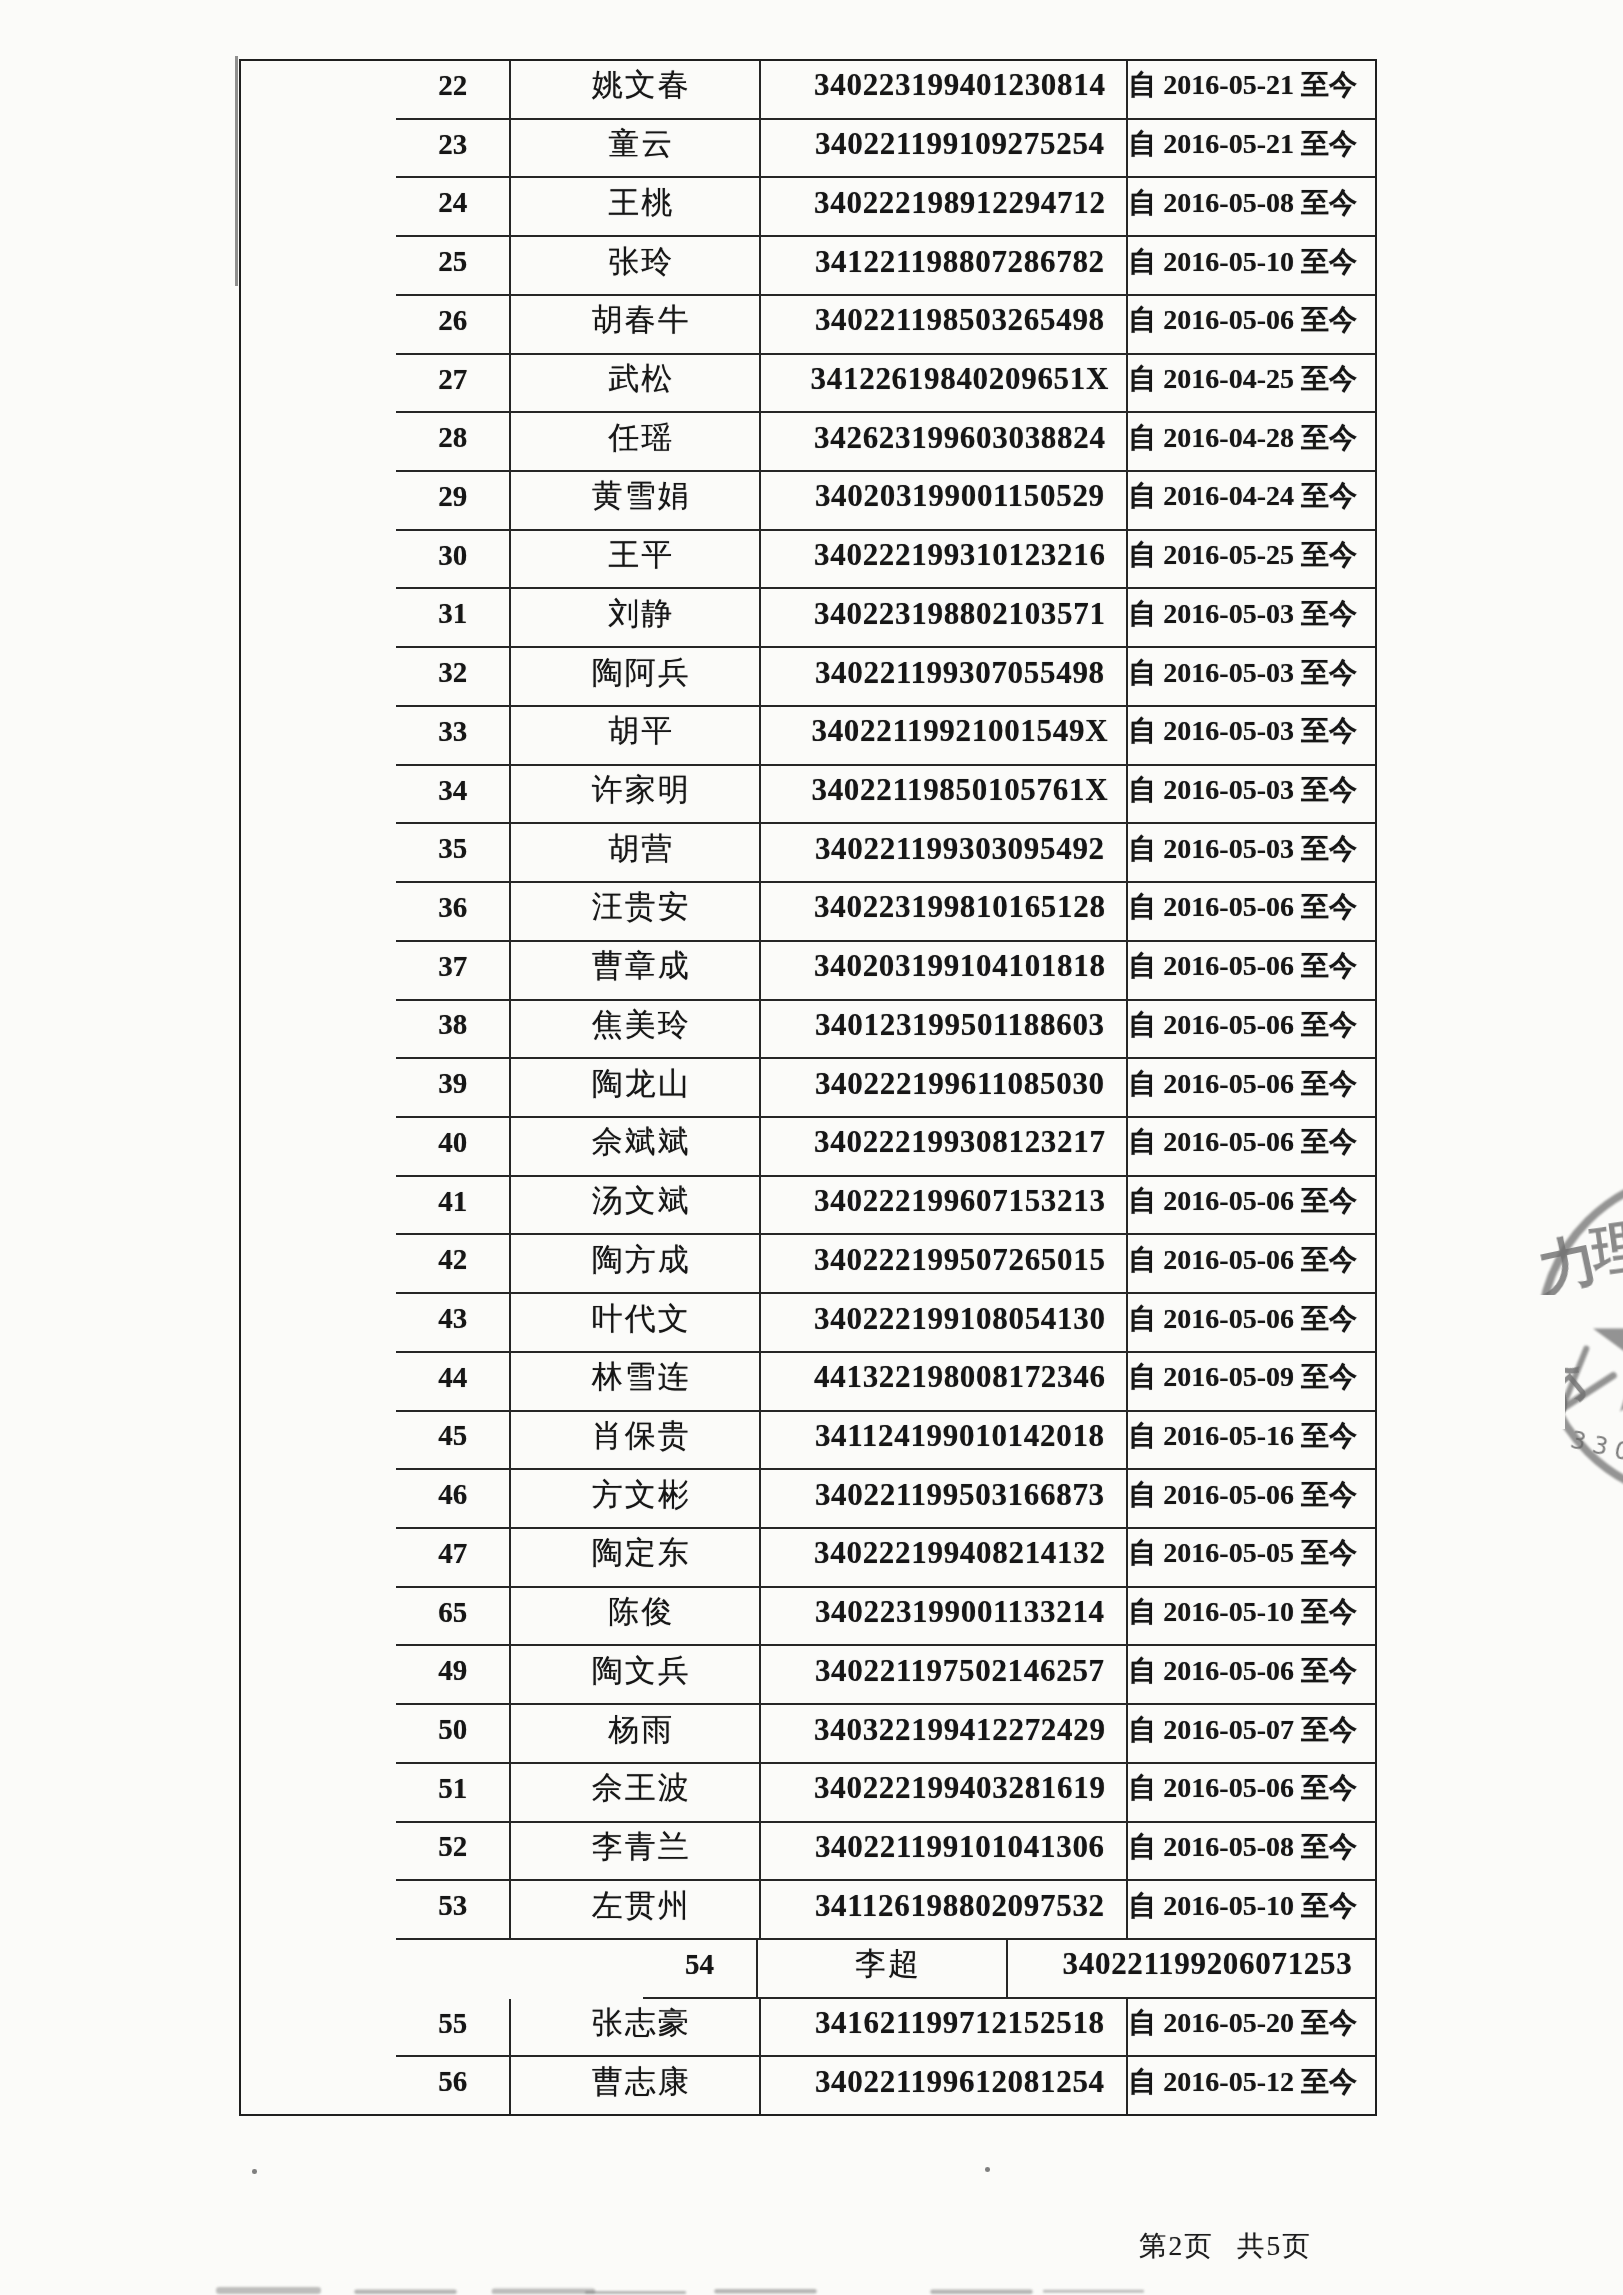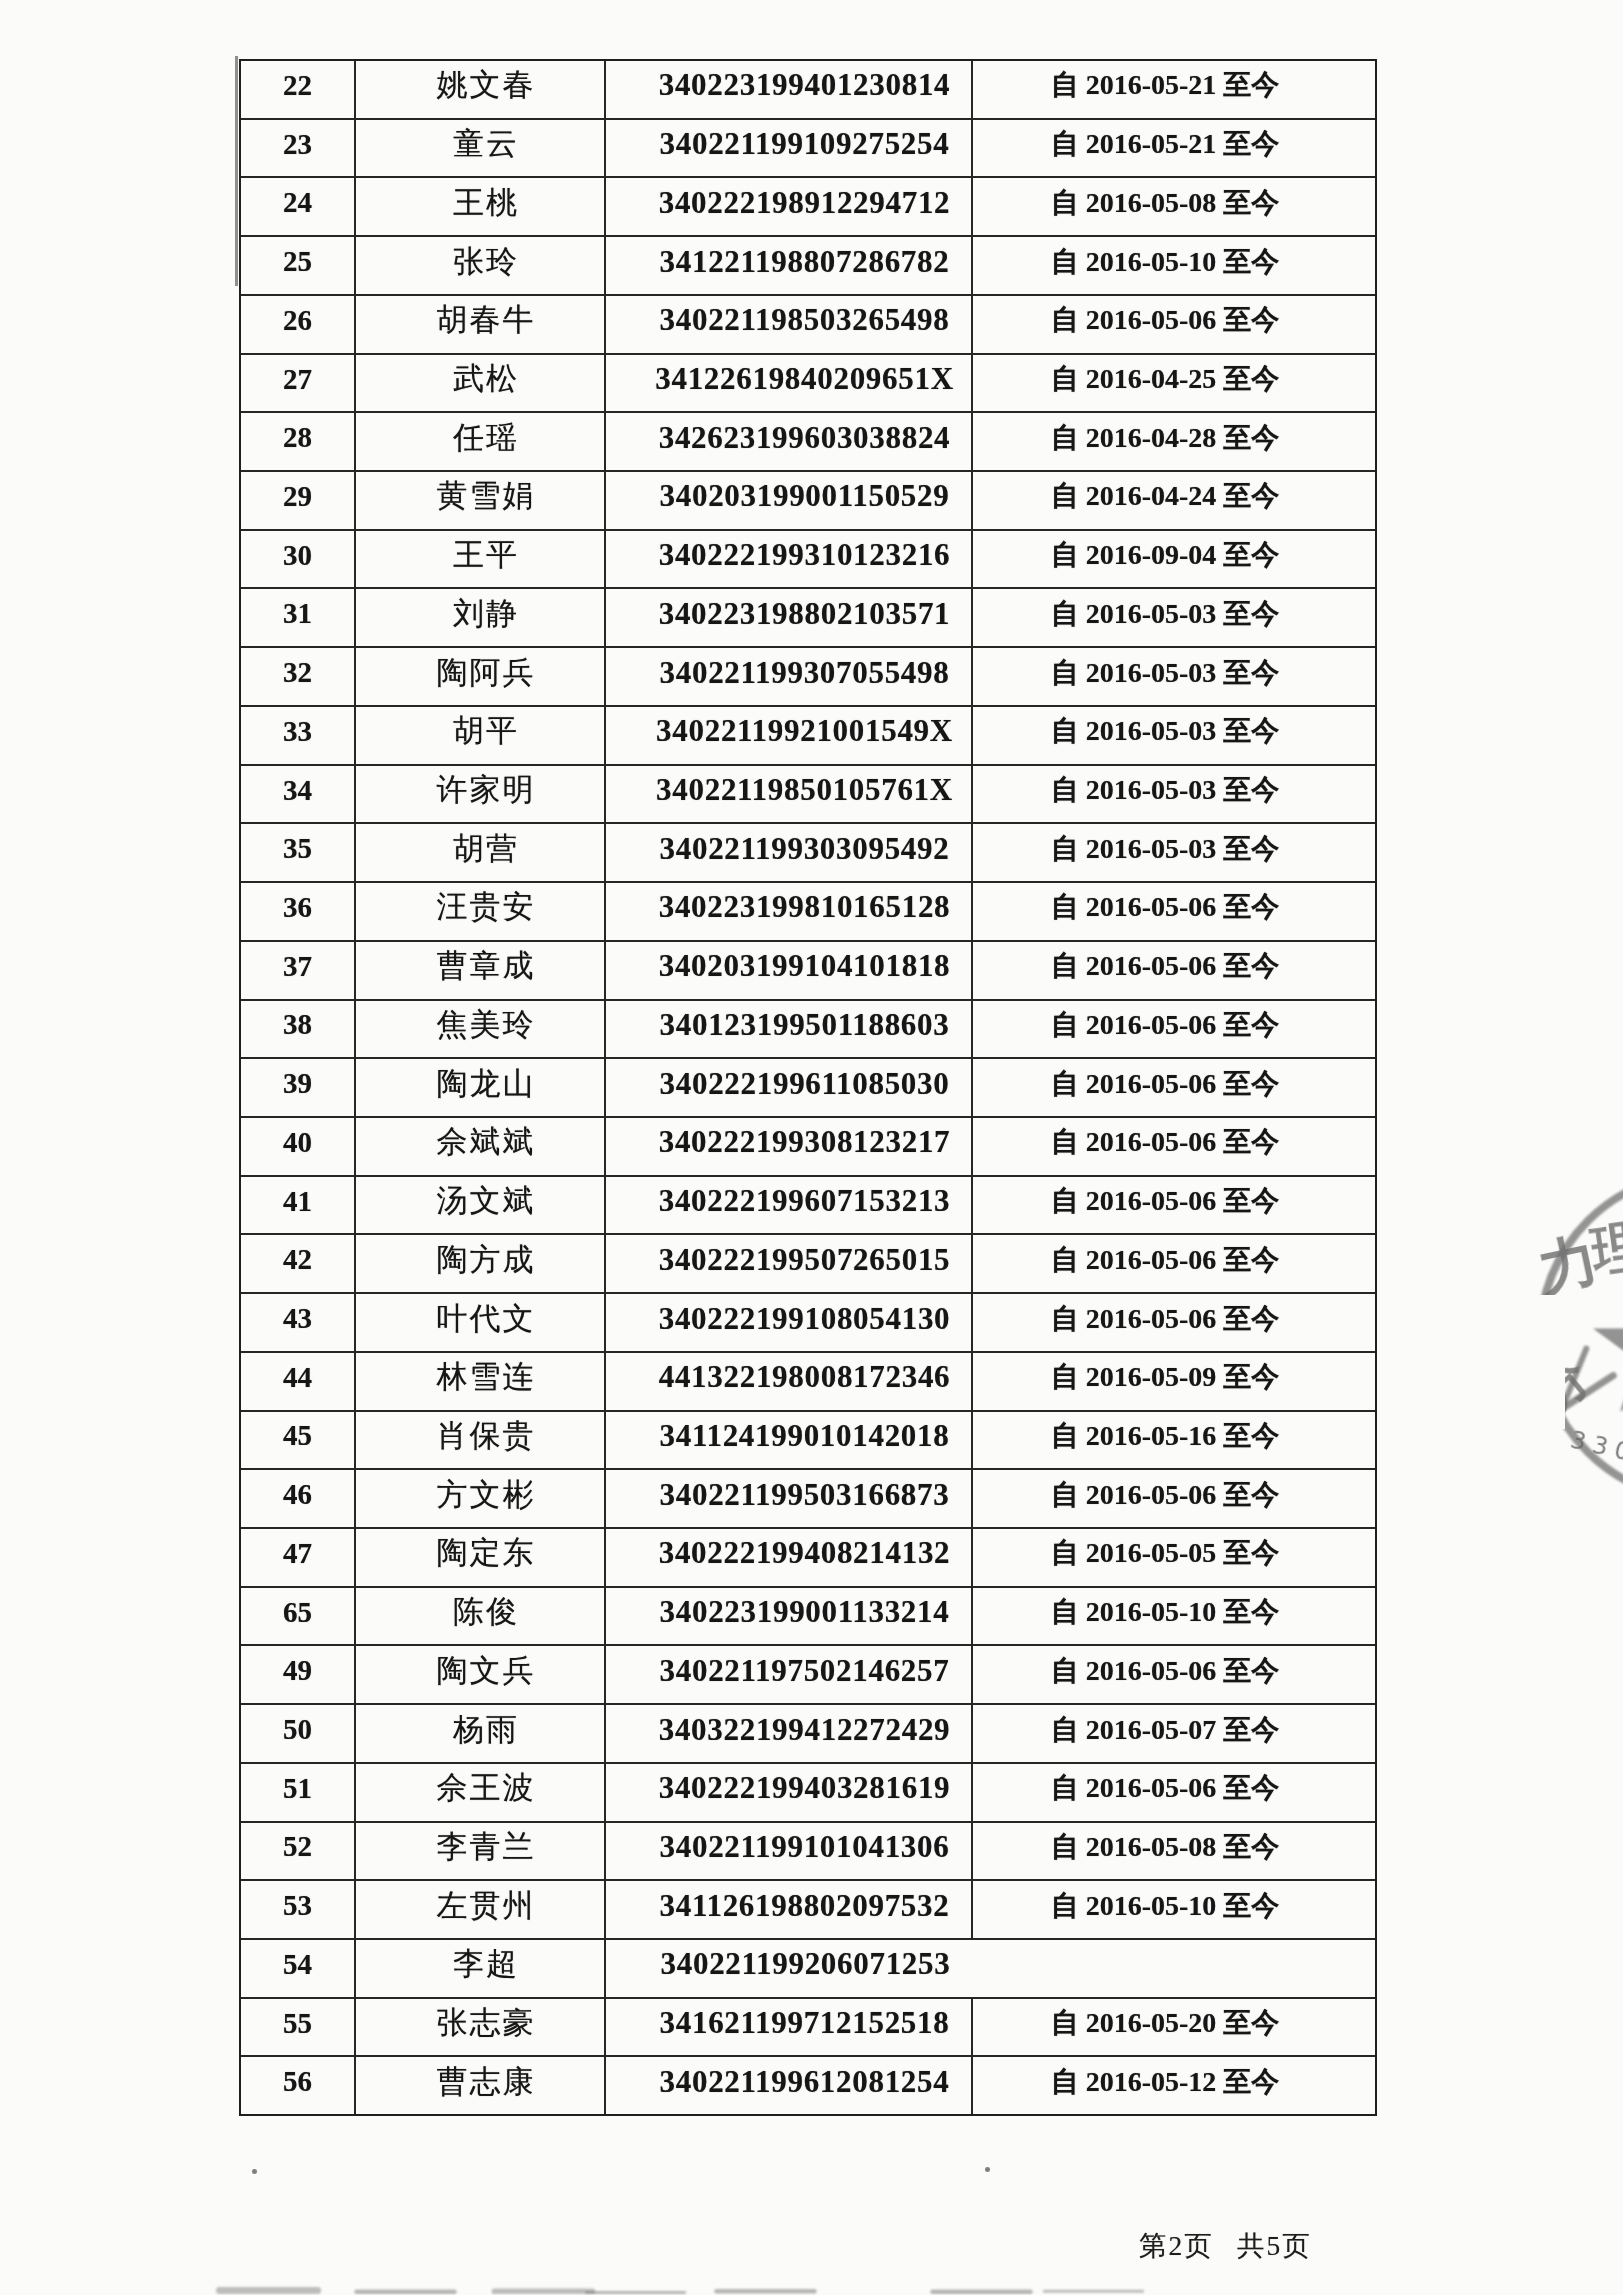--- a/index.html
+++ b/index.html
@@ -17,20 +17,21 @@
   }
   
   .table{
     position:absolute;
     left:239px;top:59px;
     width:1138px;height:2057px;
     display:flex;flex-direction:column;
     border:2.6px solid #1f1f1f;
     box-sizing:border-box;
     background:transparent;
+    align-items:flex-end;
   }
   .row{
     flex:1 1 0;
     display:grid;
     grid-template-columns:115px 250px 367px 1fr;
     border-bottom:2px solid #262626;
     box-sizing:border-box;
   }
   .row:last-child{border-bottom:none;}
   .cell{
@@ -189,21 +190,21 @@
       <div class="cell c-no">29</div>
       <div class="cell c-name">黄雪娟</div>
       <div class="cell c-id">340203199001150529</div>
       <div class="cell c-period">自 2016-04-24 至今</div>
     </div>
 
     <div class="row">
       <div class="cell c-no">30</div>
       <div class="cell c-name">王平</div>
       <div class="cell c-id">340222199310123216</div>
-      <div class="cell c-period">自 2016-09-04 至今</div>
+      <div class="cell c-period">自 2016-05-25 至今</div>
     </div>
 
     <div class="row">
       <div class="cell c-no">31</div>
       <div class="cell c-name">刘静</div>
       <div class="cell c-id">340223198802103571</div>
       <div class="cell c-period">自 2016-05-03 至今</div>
     </div>
 
     <div class="row">

